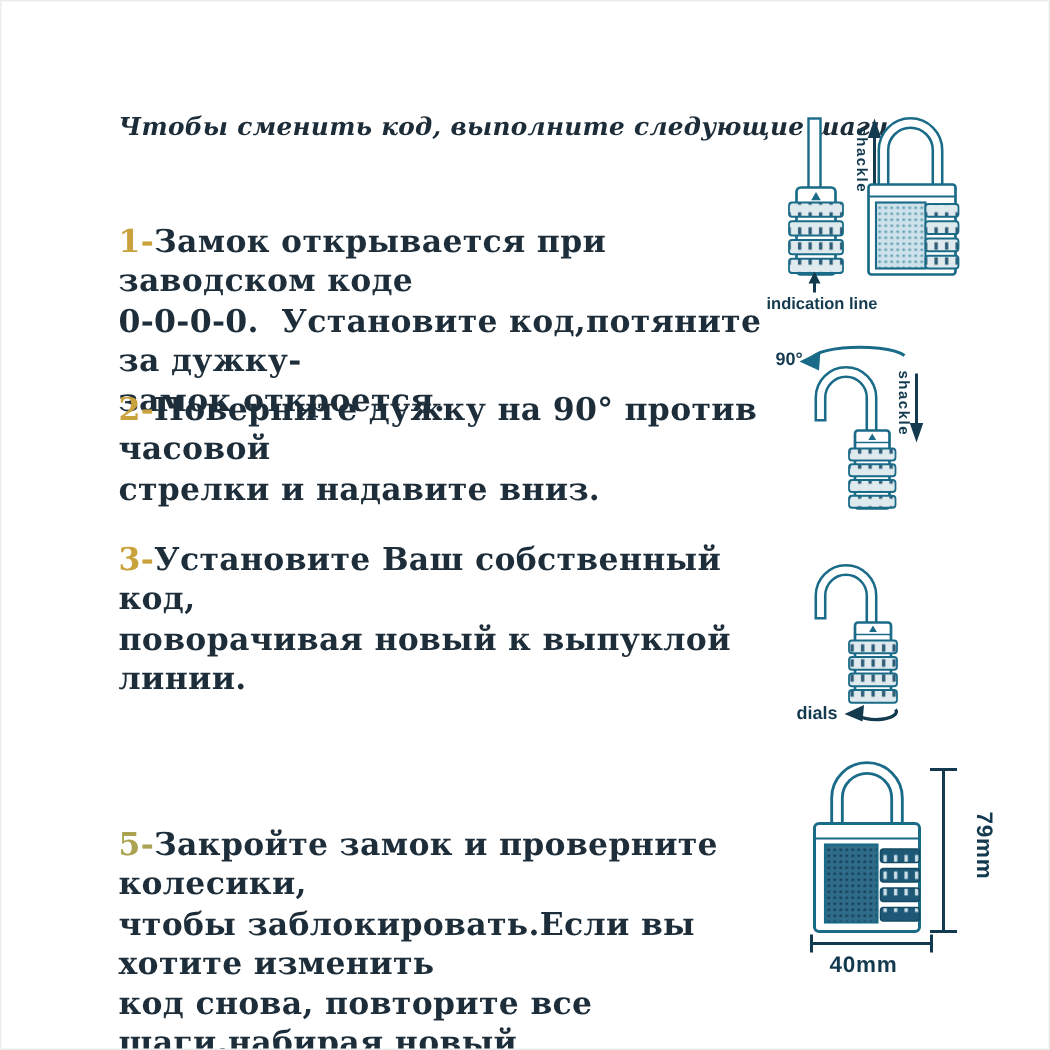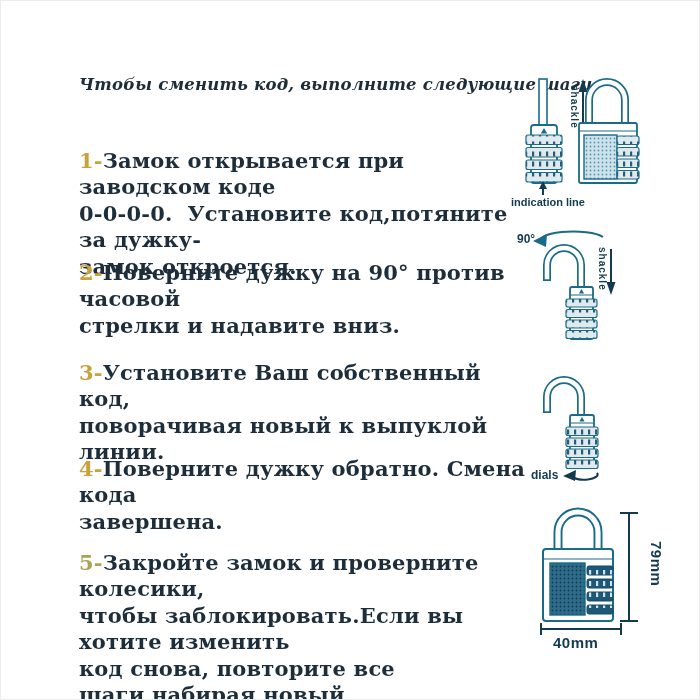--- a/index.html
+++ b/index.html
@@ -47,24 +47,20 @@
 замок откроется.</span>
   </div>
   <div class="step" style="top:259px">
     <span class="num">2-</span><span class="txt">Поверните дужку на 90° против часовой
 стрелки и надавите вниз.</span>
   </div>
   <div class="step" style="top:359px">
     <span class="num">3-</span><span class="txt">Установите Ваш собственный код,
 поворачивая новый к выпуклой линии.</span>
   </div>
-  <div class="step" style="top:455px">
-    <span class="num">4-</span><span class="txt">Поверните дужку обратно. Смена кода
-завершена.</span>
-  </div>
   <div class="step step5" style="top:549px">
     <span class="num">5-</span><span class="txt">Закройте замок и проверните колесики,
 чтобы заблокировать.Если вы хотите изменить
 код снова, повторите все шаги,набирая новый
 код.</span>
   </div>
 
   <svg class="fig" style="left:508px;top:68px" width="156" height="140" viewBox="0 0 156 140">
     <defs>
       <pattern id="p1dots" width="4" height="4" patternUnits="userSpaceOnUse">

